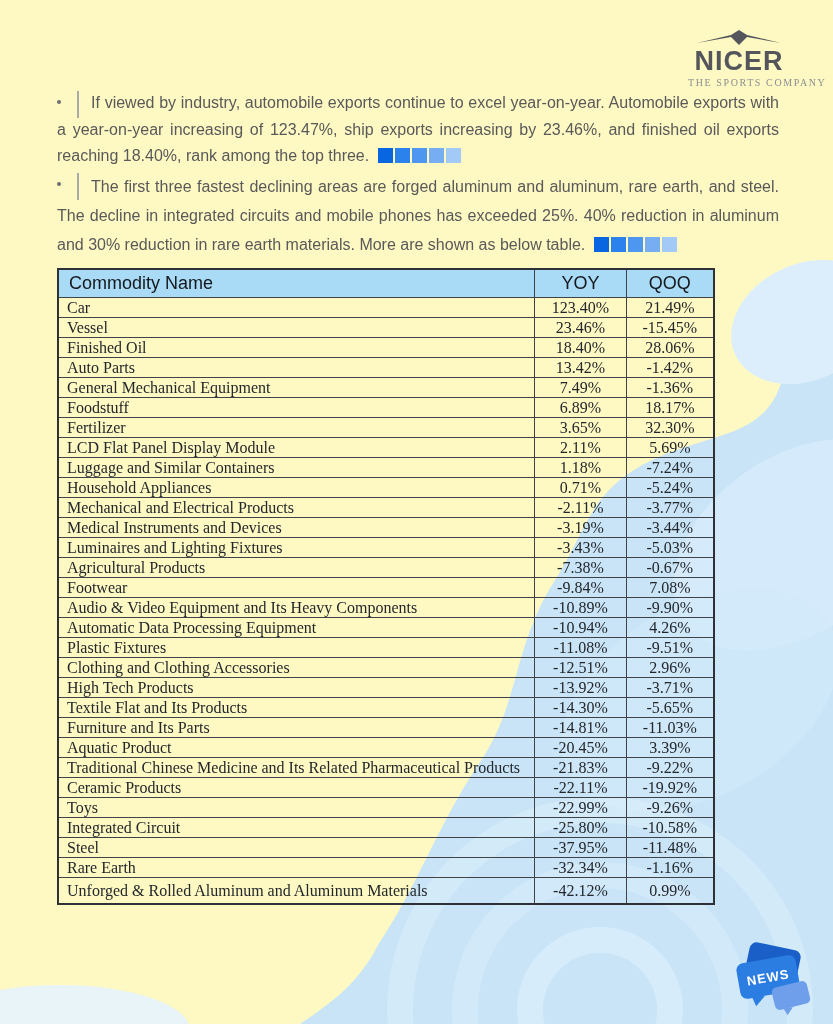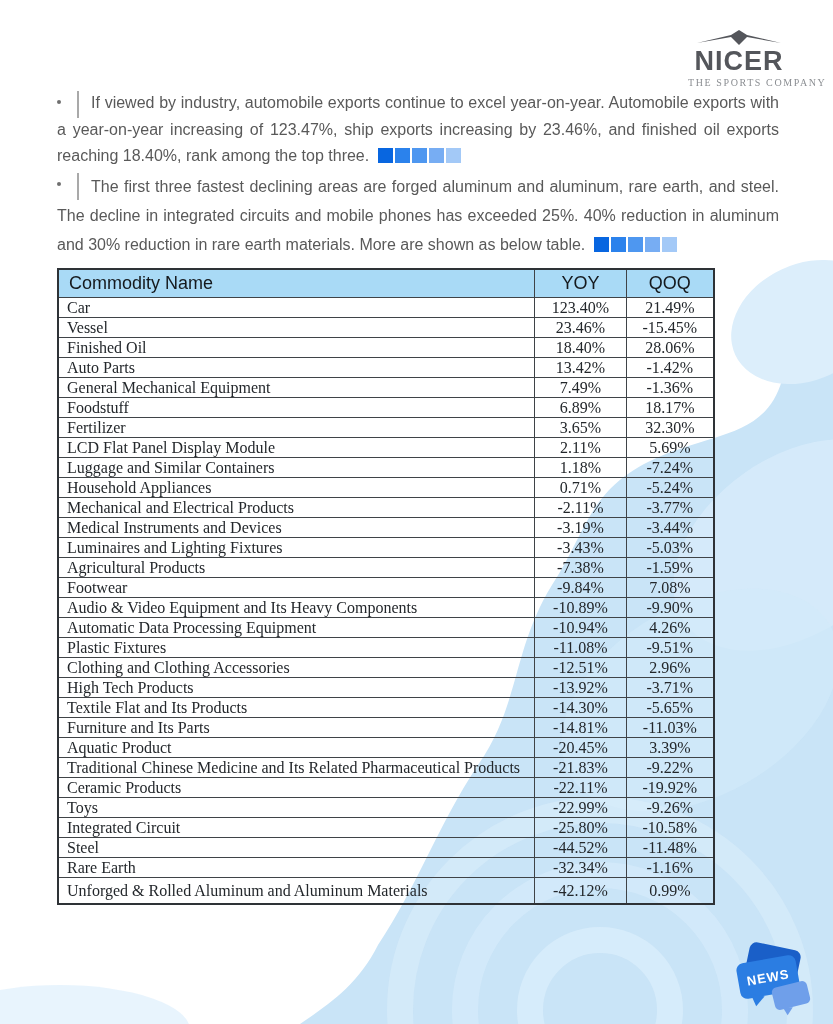--- a/index.html
+++ b/index.html
@@ -1,19 +1,19 @@
 <!DOCTYPE html>
 <html style="--header-bg: #a9daf6; --badge-dark: #1a5fc8; --badge-main: #2b7de2; --badge-light: #6f9fea;"><head>
 <meta charset="utf-8">
 <style>
   * { margin:0; padding:0; box-sizing:border-box; }
   html,body { background:#e9e9e9; }
   .page {
     position:relative; width:833px; height:1024px;
-    background:#ffffff; overflow:hidden; margin:0 auto;
+    background:#fef9c3; overflow:hidden; margin:0 auto;
     font-family:"Liberation Sans", sans-serif;
   }
   
   .bg { position:absolute; left:0; top:0; z-index:0; }
 
   
   .logo { position:absolute; left:688px; top:30px; width:102px; text-align:center; z-index:2; }
   .logo-diamond { display:block; margin:0 auto 1px auto; }
   .logo-name { font-size:27px; font-weight:bold; letter-spacing:1px; color:#54565b; line-height:28px; }
   .logo-tagline { font-family:"Liberation Serif", serif; font-size:10px; letter-spacing:1.6px; color:#8b8e92; margin-top:2px; white-space:nowrap; }
@@ -191,21 +191,21 @@
           <td class="cell-val">-3.44%</td>
         </tr>
         <tr>
           <td class="cell-name">Luminaires and Lighting Fixtures</td>
           <td class="cell-val">-3.43%</td>
           <td class="cell-val">-5.03%</td>
         </tr>
         <tr>
           <td class="cell-name">Agricultural Products</td>
           <td class="cell-val">-7.38%</td>
-          <td class="cell-val">-1.59%</td>
+          <td class="cell-val">-0.67%</td>
         </tr>
         <tr>
           <td class="cell-name">Footwear</td>
           <td class="cell-val">-9.84%</td>
           <td class="cell-val">7.08%</td>
         </tr>
         <tr>
           <td class="cell-name">Audio &amp; Video Equipment and Its Heavy Components</td>
           <td class="cell-val">-10.89%</td>
           <td class="cell-val">-9.90%</td>
@@ -260,21 +260,21 @@
           <td class="cell-val">-22.99%</td>
           <td class="cell-val">-9.26%</td>
         </tr>
         <tr>
           <td class="cell-name">Integrated Circuit</td>
           <td class="cell-val">-25.80%</td>
           <td class="cell-val">-10.58%</td>
         </tr>
         <tr>
           <td class="cell-name">Steel</td>
-          <td class="cell-val">-44.52%</td>
+          <td class="cell-val">-37.95%</td>
           <td class="cell-val">-11.48%</td>
         </tr>
         <tr>
           <td class="cell-name">Rare Earth</td>
           <td class="cell-val">-32.34%</td>
           <td class="cell-val">-1.16%</td>
         </tr>
         <tr>
           <td class="cell-name">Unforged  &amp;  Rolled Aluminum and Aluminum Materials</td>
           <td class="cell-val">-42.12%</td>

